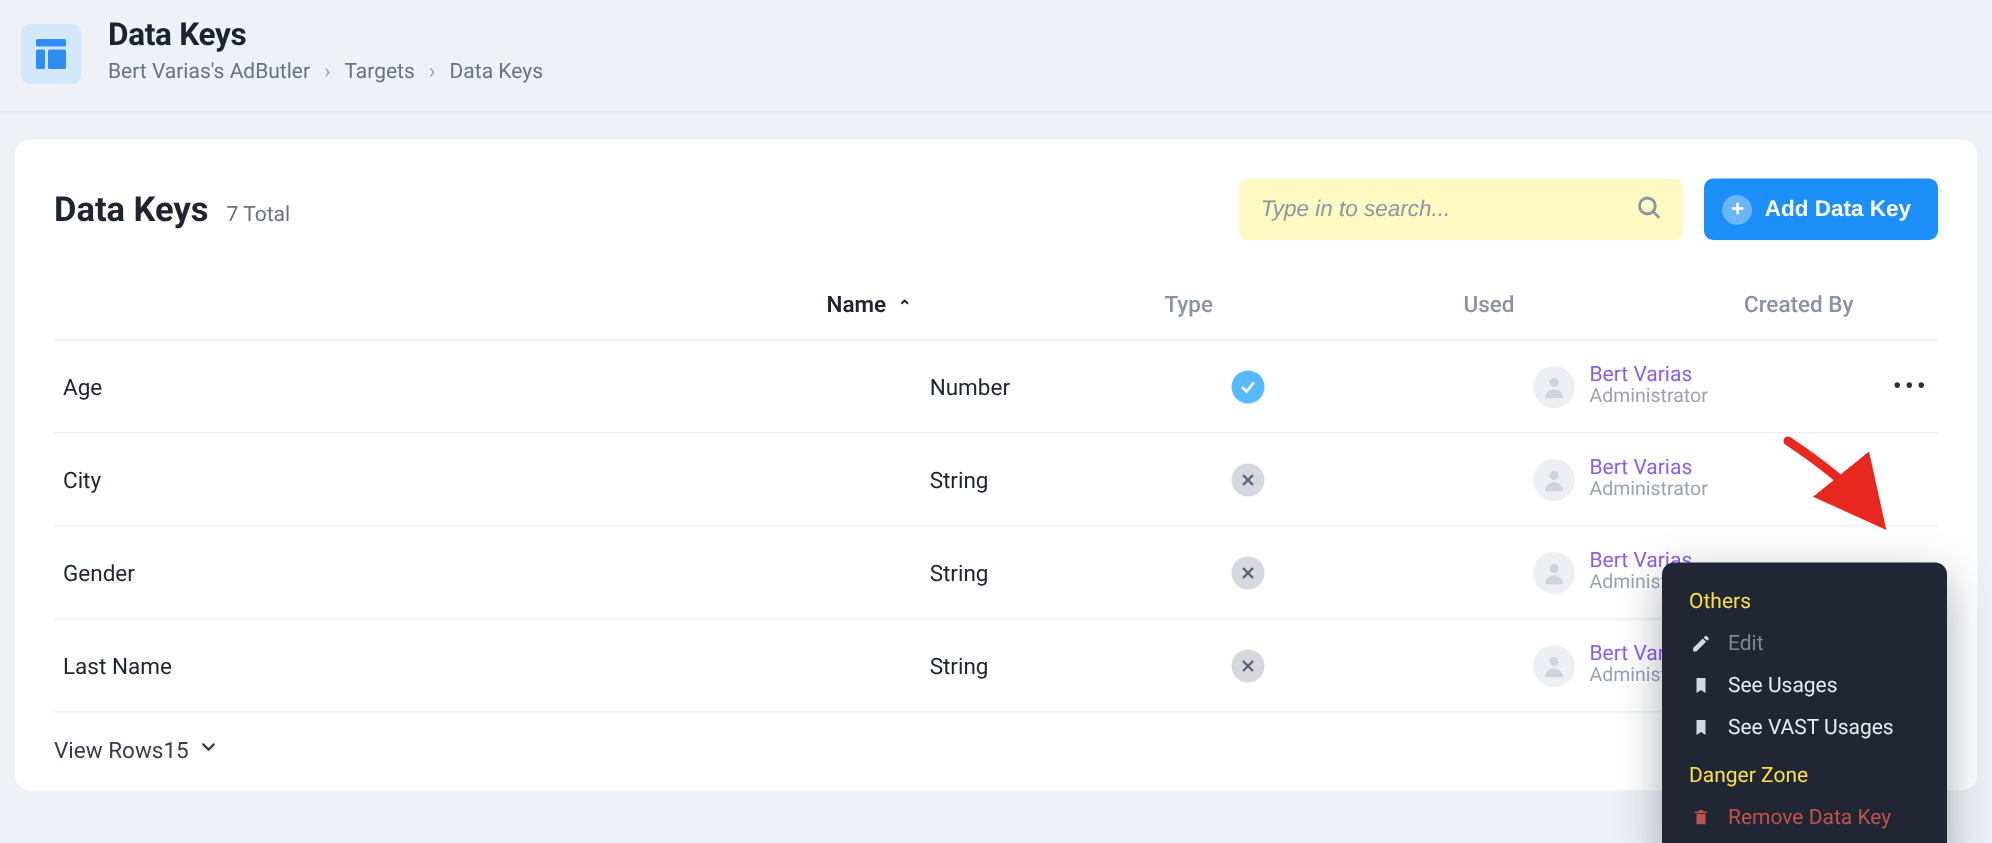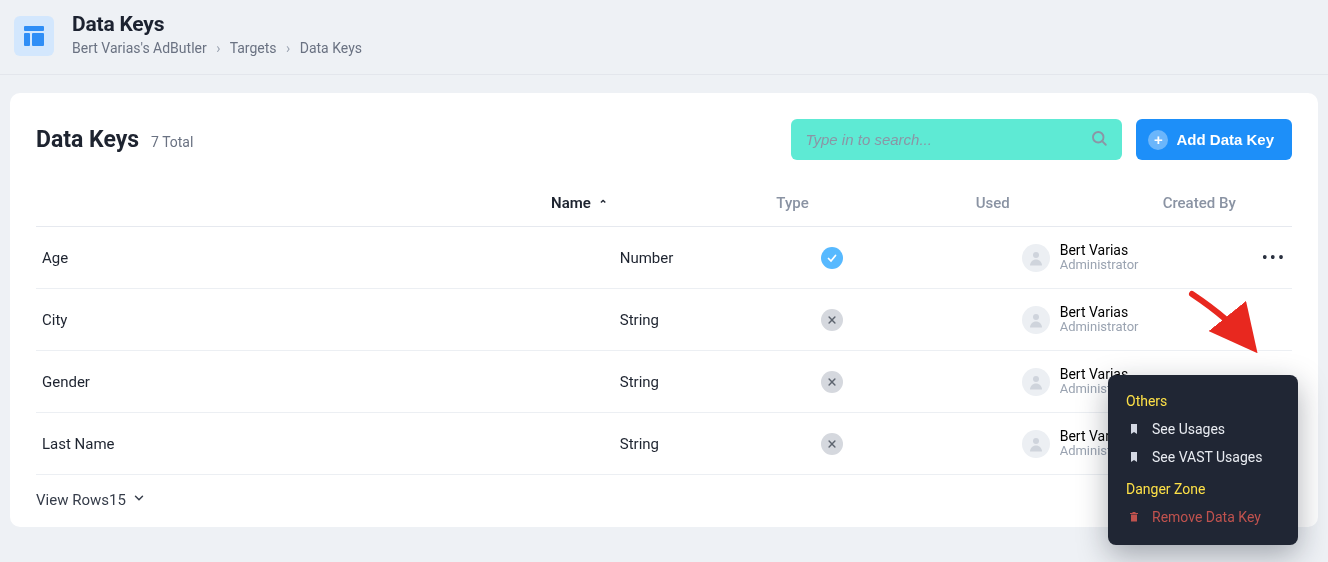--- a/index.html
+++ b/index.html
@@ -45,23 +45,23 @@
     justify-content: space-between;
     margin-bottom: 22px;
   }
   .card-title-wrap { display: flex; align-items: baseline; gap: 12px; }
   .card-title { font-size: 23px; font-weight: 700; }
   .count { font-size: 14px; color: #6a7282; }
 
   .tools { display: flex; align-items: center; gap: 14px; }
   .search-wrap {
     position: relative;
-    width: 331px;
+    width: 296px;
     height: 41px;
-    background: #5eead4;
+    background: #fef9c3;
     border-radius: 6px;
     display: flex; align-items: center;
     padding: 0 14px;
   }
   .search-input {
     flex: 1;
     border: none; outline: none; background: transparent;
     font-size: 15px; font-style: italic; color: #6a7282;
   }
   .search-input::placeholder { color: #8b95a5; font-style: italic; }
@@ -118,21 +118,21 @@
   .badge-not  { background: #d5d8de; color: #5d646f; font-weight: 700; }
 
   .creator { display: flex; align-items: center; gap: 10px; }
   .avatar {
     width: 28px; height: 28px; border-radius: 50%;
     background: #eceff3;
     display:flex; align-items:center; justify-content:center;
   }
   .avatar svg { display:block; }
   .creator-text { line-height: 1.15; }
-  .creator-name { font-size: 14px; color: #000000; }
+  .creator-name { font-size: 14px; color: #8b5cf6; }
   .creator-role { font-size: 13px; color: #9aa3b1; }
 
   .row-actions { text-align: right; }
   .ellipsis {
     color: #2a3140; cursor: pointer;
     font-size: 18px; letter-spacing: 2px;
   }
 
   .footer-row {
     display: flex; align-items: center; gap: 0;
@@ -354,20 +354,28 @@
     <defs>
       <marker id="ah" markerWidth="8" markerHeight="8" refX="6" refY="4" orient="auto">
         <path d="M0,0 L8,4 L0,8 Z" fill="#e8281f"></path>
       </marker>
     </defs>
     <path d="M4 6 C 25 20, 45 35, 62 56" stroke="#e8281f" stroke-width="6" fill="none" marker-end="url(#ah)" stroke-linecap="round"></path>
   </svg>
 
   <div class="ctx-menu">
     <div class="ctx-section">Others</div>
+    <div class="ctx-item disabled">
+      <span class="ic">
+        <svg width="14" height="14" viewBox="0 0 24 24" fill="currentColor">
+            <path d="M3 17.25V21h3.75L17.81 9.94l-3.75-3.75L3 17.25zM20.71 7.04a1 1 0 0 0 0-1.41l-2.34-2.34a1 1 0 0 0-1.41 0l-1.83 1.83 3.75 3.75 1.83-1.83z"></path>
+          </svg>
+      </span>
+      <span>Edit</span>
+    </div>
     <div class="ctx-item">
       <span class="ic">
         <svg width="12" height="14" viewBox="0 0 24 24" fill="currentColor">
             <path d="M6 2h12v20l-6-4-6 4V2z"></path>
           </svg>
       </span>
       <span>See Usages</span>
     </div>
     <div class="ctx-item">
       <span class="ic">

